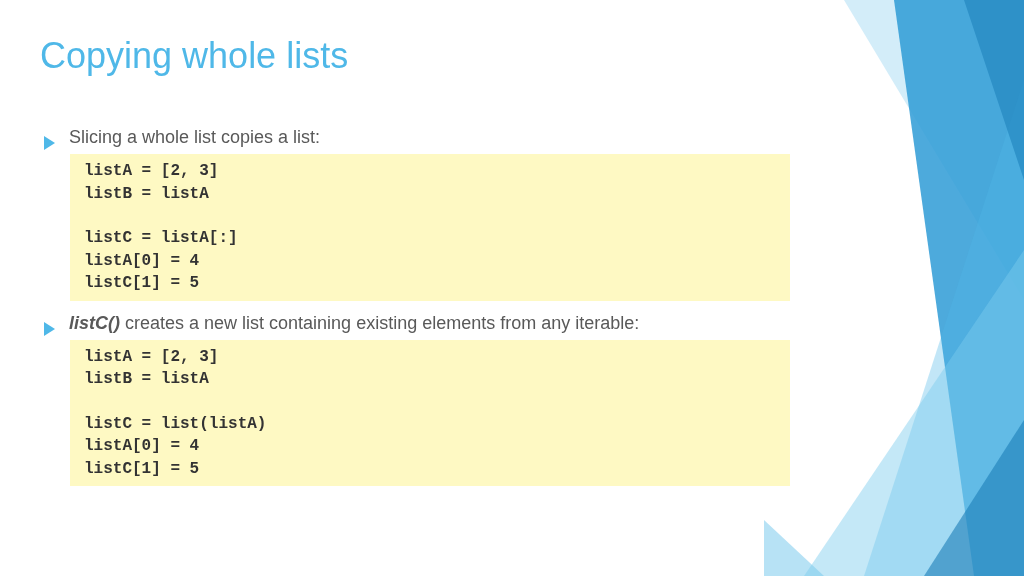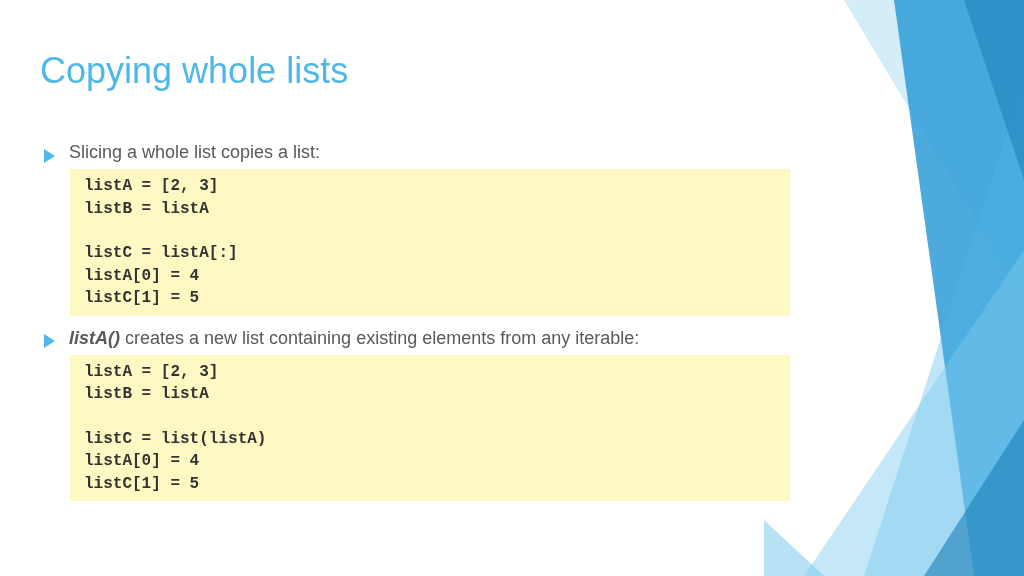--- a/index.html
+++ b/index.html
@@ -8,31 +8,31 @@
       height: 576px;
       font-family: 'Segoe UI', Tahoma, sans-serif;
       background: #ffffff;
       position: relative;
       overflow: hidden;
     }
     .slide {
       width: 100%;
       height: 100%;
       position: relative;
-      padding: 50px 60px 30px 40px;
+      padding: 35px 60px 30px 40px;
     }
     .title {
       font-size: 36px;
       font-weight: 400;
       color: #4fb8e8;
       margin-bottom: 48px;
     }
     .bullet-item {
       display: flex;
-      align-items: center;
+      align-items: flex-end;
       margin-bottom: 4px;
       margin-left: 4px;
     }
     .bullet-icon {
       flex-shrink: 0;
       width: 0;
       height: 0;
       border-top: 7px solid transparent;
       border-bottom: 7px solid transparent;
       border-left: 11px solid #4fb8e8;
@@ -106,21 +106,21 @@
     <pre class="code-block">listA = [2, 3]
 listB = listA
 
 listC = listA[:]
 listA[0] = 4
 listC[1] = 5</pre>
 
     <div class="bullet-item">
       <div class="bullet-icon"></div>
       <div class="bullet-text">
-        <span class="bold-italic">listA()</span><span> creates a new list containing existing elements from any iterable:</span>
+        <span class="bold-italic">listC()</span><span> creates a new list containing existing elements from any iterable:</span>
       </div>
     </div>
     <pre class="code-block">listA = [2, 3]
 listB = listA
 
 listC = list(listA)
 listA[0] = 4
 listC[1] = 5</pre>
   </div>
 </div>

